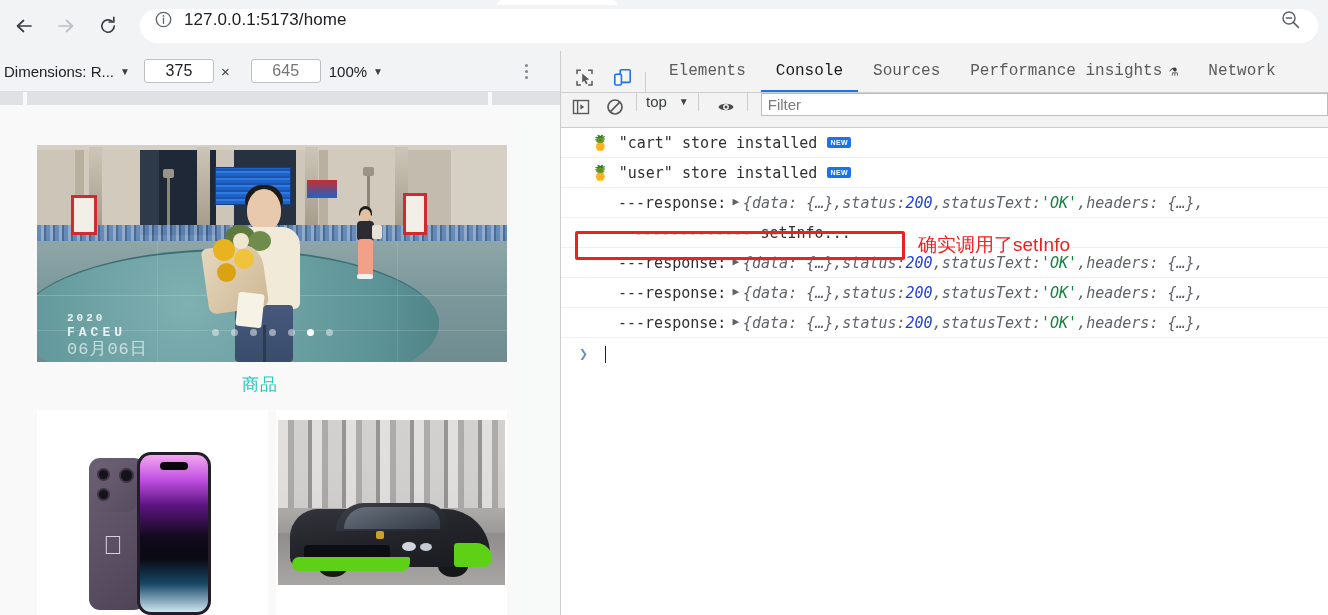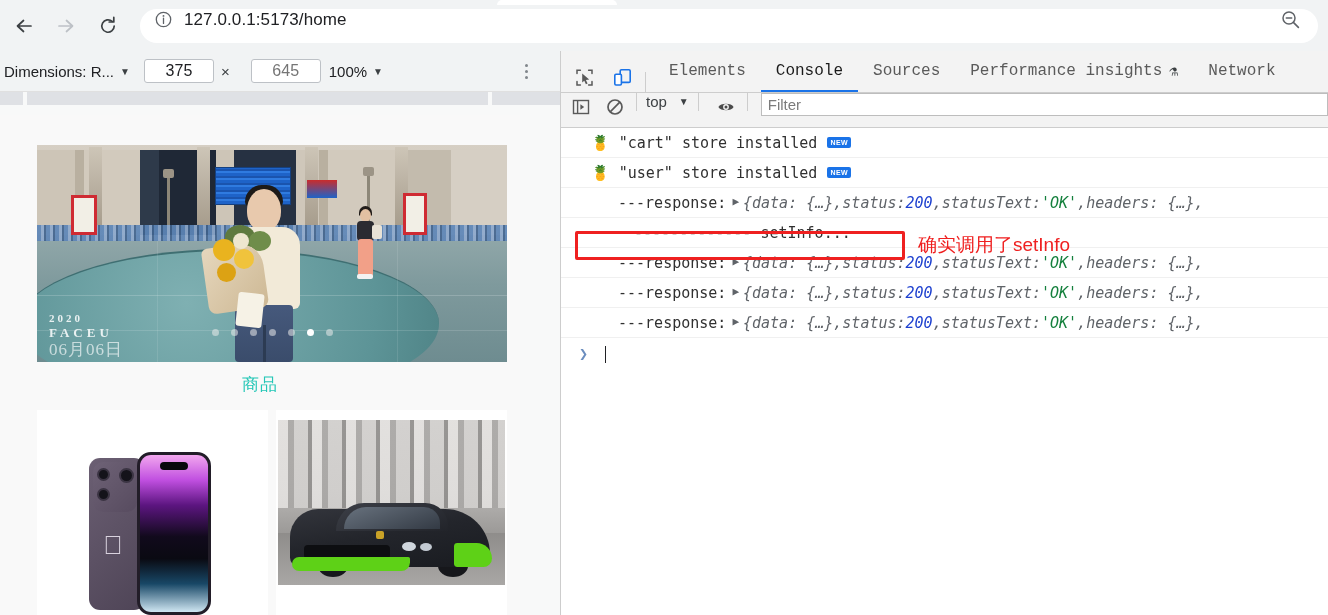--- a/index.html
+++ b/index.html
@@ -185,22 +185,22 @@
   .w-pants { position:absolute; top:94px; left:321px; width:15px; height:38px; background:#f2a088; border-radius:3px; }
   .w-bag { position:absolute; top:80px; left:335px; width:10px; height:14px; background:#e8e2d6; border-radius:2px; }
   .w-shoe { position:absolute; top:129px; left:320px; width:16px; height:5px; background:#f2f2f2; border-radius:2px; }
   
   .barrier-l { position:absolute; top:50px; left:34px; width:26px; height:40px; border:3px solid #cf2b33; background:#f2efe6; }
   .barrier-r { position:absolute; top:48px; left:366px; width:24px; height:42px; border:3px solid #cf2b33; background:#f2efe6; }
   .lamp { position:absolute; width:3px; background:#8d8778; }
   .lamp-top { position:absolute; width:11px; height:9px; background:#9c9486; border-radius:2px; }
   
   .watermark {
-    position:absolute; bottom:2px; left:12px; color:rgba(255,255,255,.85);
-    font-family:Liberation Serif, serif; line-height:1.18;
+    position:absolute; bottom:2px; left:30px; color:rgba(255,255,255,.85);
+    font-family:Liberation Mono, monospace; line-height:1.18;
   }
   .wm-2020 { font-size:11px; letter-spacing:3px; font-weight:700; }
   .wm-faceu { font-size:13px; letter-spacing:4px; font-weight:700; }
   .wm-date { font-size:17px; letter-spacing:1px; opacity:.75; }
   .dots { position:absolute; bottom:26px; left:0; width:470px;
     display:flex; justify-content:center; gap:12px; }
   .dot { width:7px; height:7px; border-radius:50%; background:rgba(235,235,235,.55); cursor:pointer; }
   .dot.active { background:#ffffff; }
 
   .section-title {

